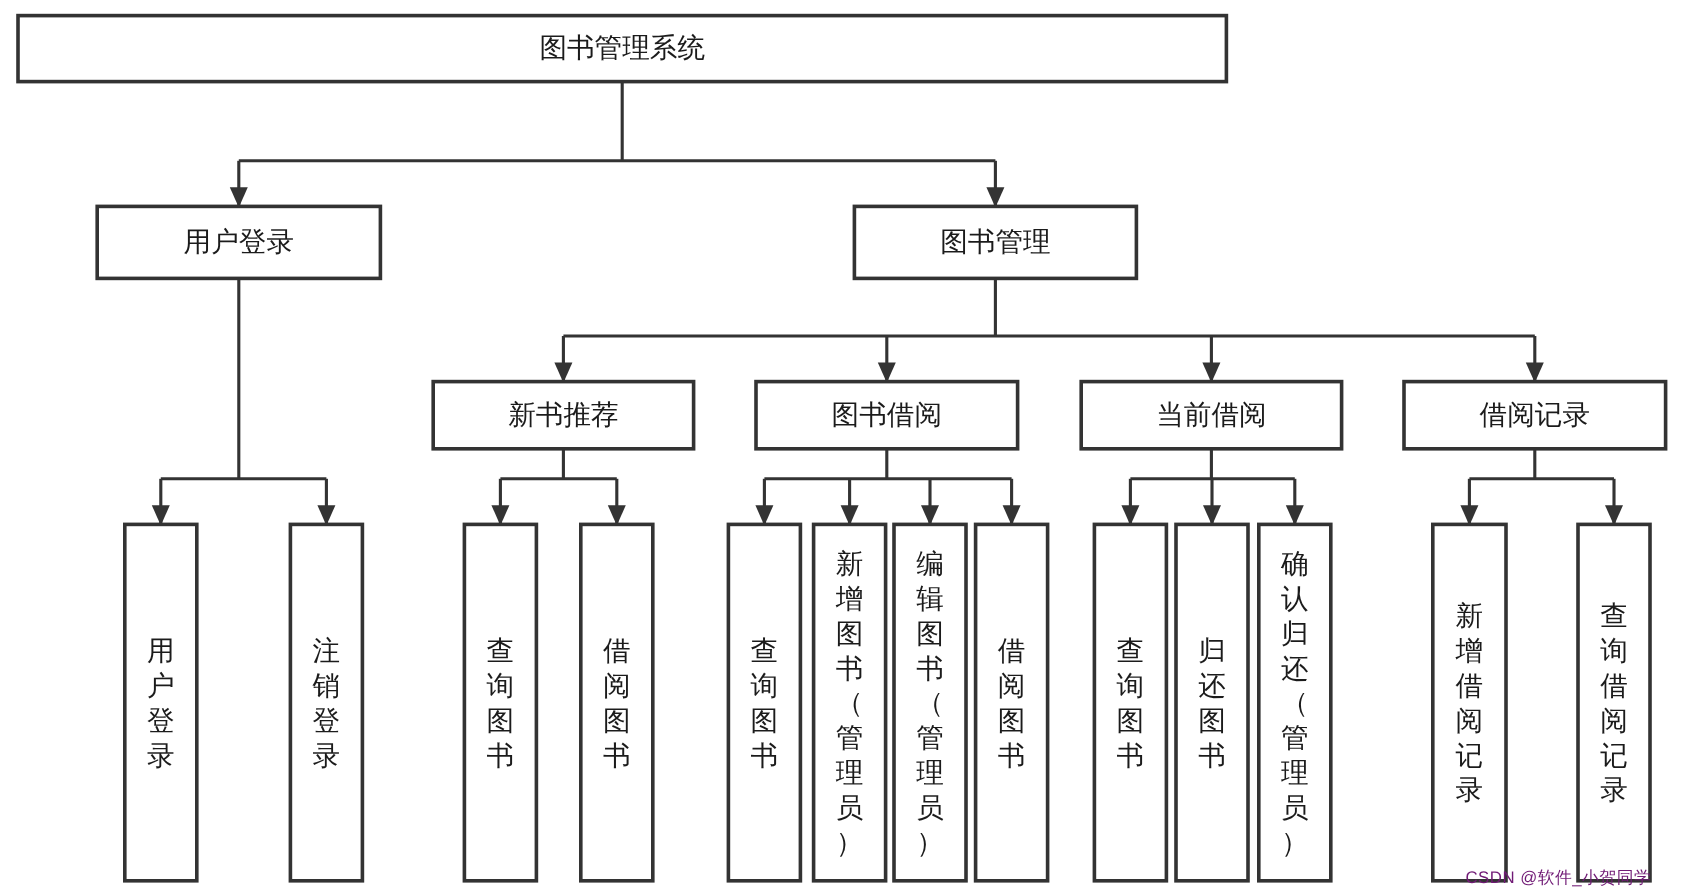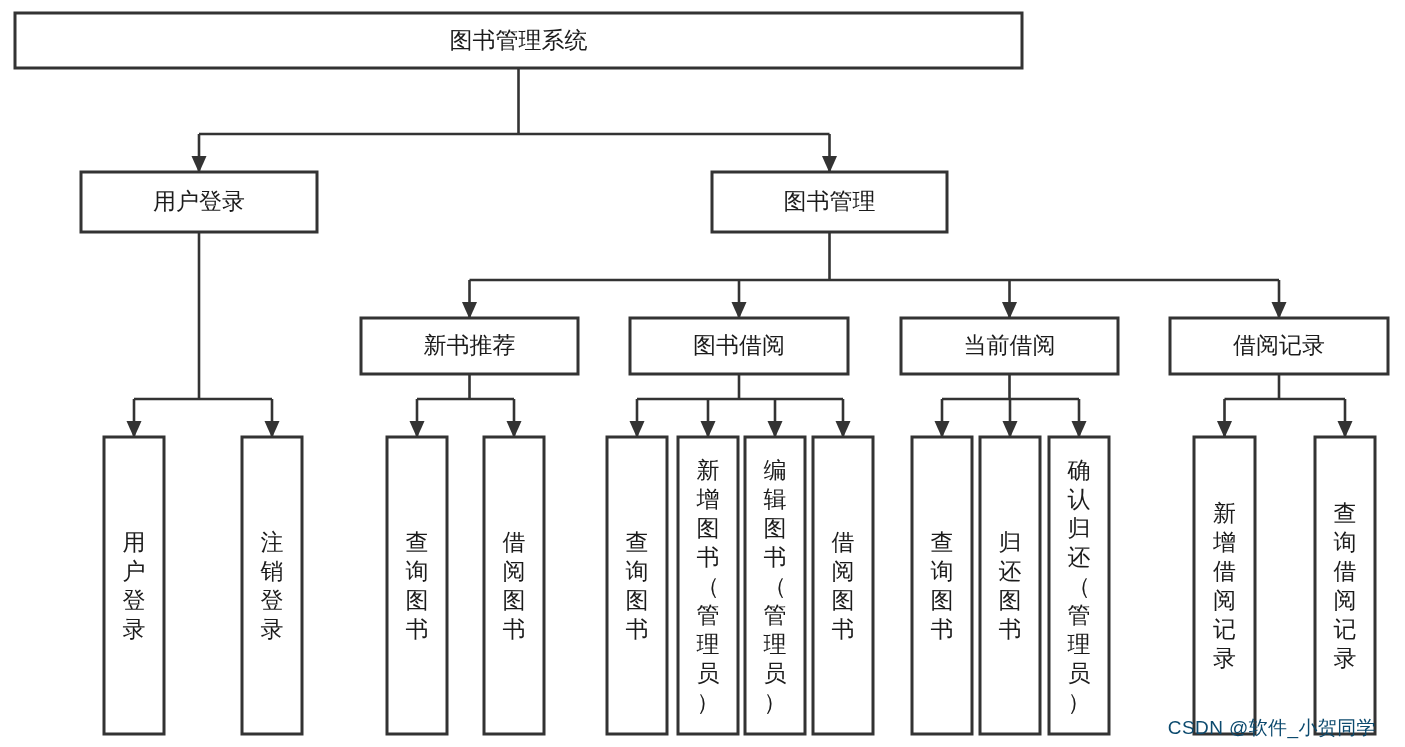--- a/index.html
+++ b/index.html
@@ -55,22 +55,22 @@
     font-size: 23px;
     fill: #1b1b1b;
     text-anchor: middle;
     white-space: pre;
   }
   .watermark {
     position: absolute;
     right: 10px;
     bottom: 6px;
     font-family: "Liberation Sans", "DejaVu Sans", sans-serif;
-    font-size: 19px;
-    color: #0c4a6e;
+    font-size: 14px;
+    color: #701a75;
     letter-spacing: 0.4px;
     user-select: none;
     pointer-events: none;
     white-space: nowrap;
   }
 </style>
 </head>
 <body>
 
 <div id="diagram-root">

